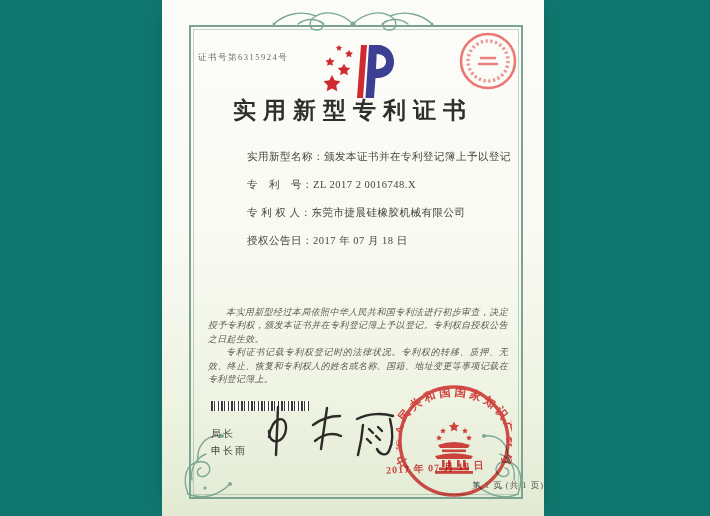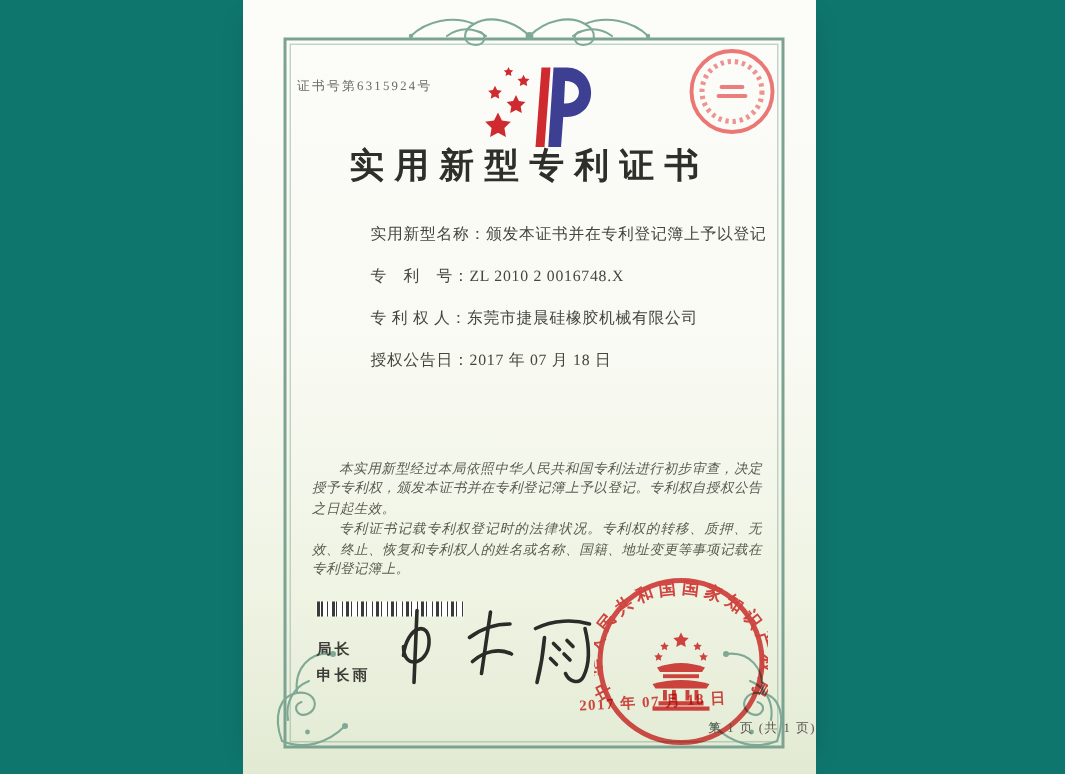--- a/index.html
+++ b/index.html
@@ -27,21 +27,21 @@
   .frow{display:flex;margin-bottom:13px;font-size:10.5px;line-height:15px;color:#45463e;
         letter-spacing:.5px;white-space:nowrap;}
   .frow .lab{flex:none;}
   
   .legal{position:absolute;left:46px;top:306px;right:36px;}
   .legal p{margin:0;font-size:9px;line-height:13.4px;text-indent:2em;color:#5a5b50;
            text-align:justify;letter-spacing:.3px;font-style:italic;}
   
   .barcode{position:absolute;left:49px;top:401px;width:98px;height:10px;
            background:repeating-linear-gradient(90deg,#3a3a38 0 2px,#fff 2px 3px,#3a3a38 3px 4px,#fff 4px 7px,#3a3a38 7px 8px,#fff 8px 10px);}
-  .director{position:absolute;left:49px;top:425px;font-size:10px;line-height:17px;color:#3d3d38;letter-spacing:2px;font-weight:bold;}
+  .director{position:absolute;left:49px;top:425px;font-size:10px;line-height:17px;color:#3d3d38;letter-spacing:2px;}
   .sig{position:absolute;left:95px;top:403px;}
   .seal{position:absolute;left:234px;top:383px;width:116px;height:116px;mix-blend-mode:multiply;}
   .seal-date{position:absolute;left:224px;top:460px;width:140px;font-size:10px;font-weight:700;
              color:#df4c49;letter-spacing:1px;transform:rotate(-3deg);mix-blend-mode:multiply;}
   .footer{position:absolute;left:0;right:0;top:480px;text-align:right;font-size:8.5px;
           color:#55564c;letter-spacing:1px;}
   .agency-seal{position:absolute;left:296px;top:31px;width:60px;height:60px;mix-blend-mode:multiply;opacity:.9;}
 </style>
 </head>
 <body>
@@ -105,21 +105,21 @@
 
     <div class="title">实用新型专利证书</div>
 
     <div class="fields">
       <div class="frow">
         <span class="lab">实用新型名称：</span>
         <span class="val">颁发本证书并在专利登记簿上予以登记</span>
       </div>
       <div class="frow">
         <span class="lab">专　利　号：</span>
-        <span class="val">ZL 2010 2 0016748.X</span>
+        <span class="val">ZL 2017 2 0016748.X</span>
       </div>
       <div class="frow">
         <span class="lab">专 利 权 人：</span>
         <span class="val">东莞市捷晨硅橡胶机械有限公司</span>
       </div>
       <div class="frow">
         <span class="lab">授权公告日：</span>
         <span class="val">2017 年 07 月 18 日</span>
       </div>
     </div>

